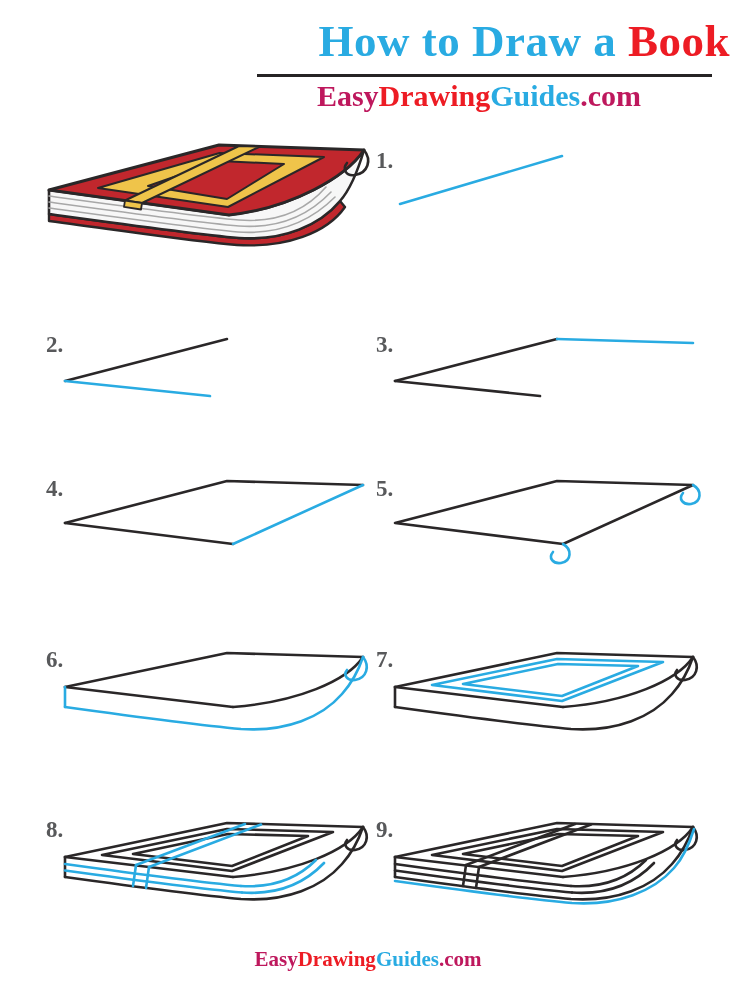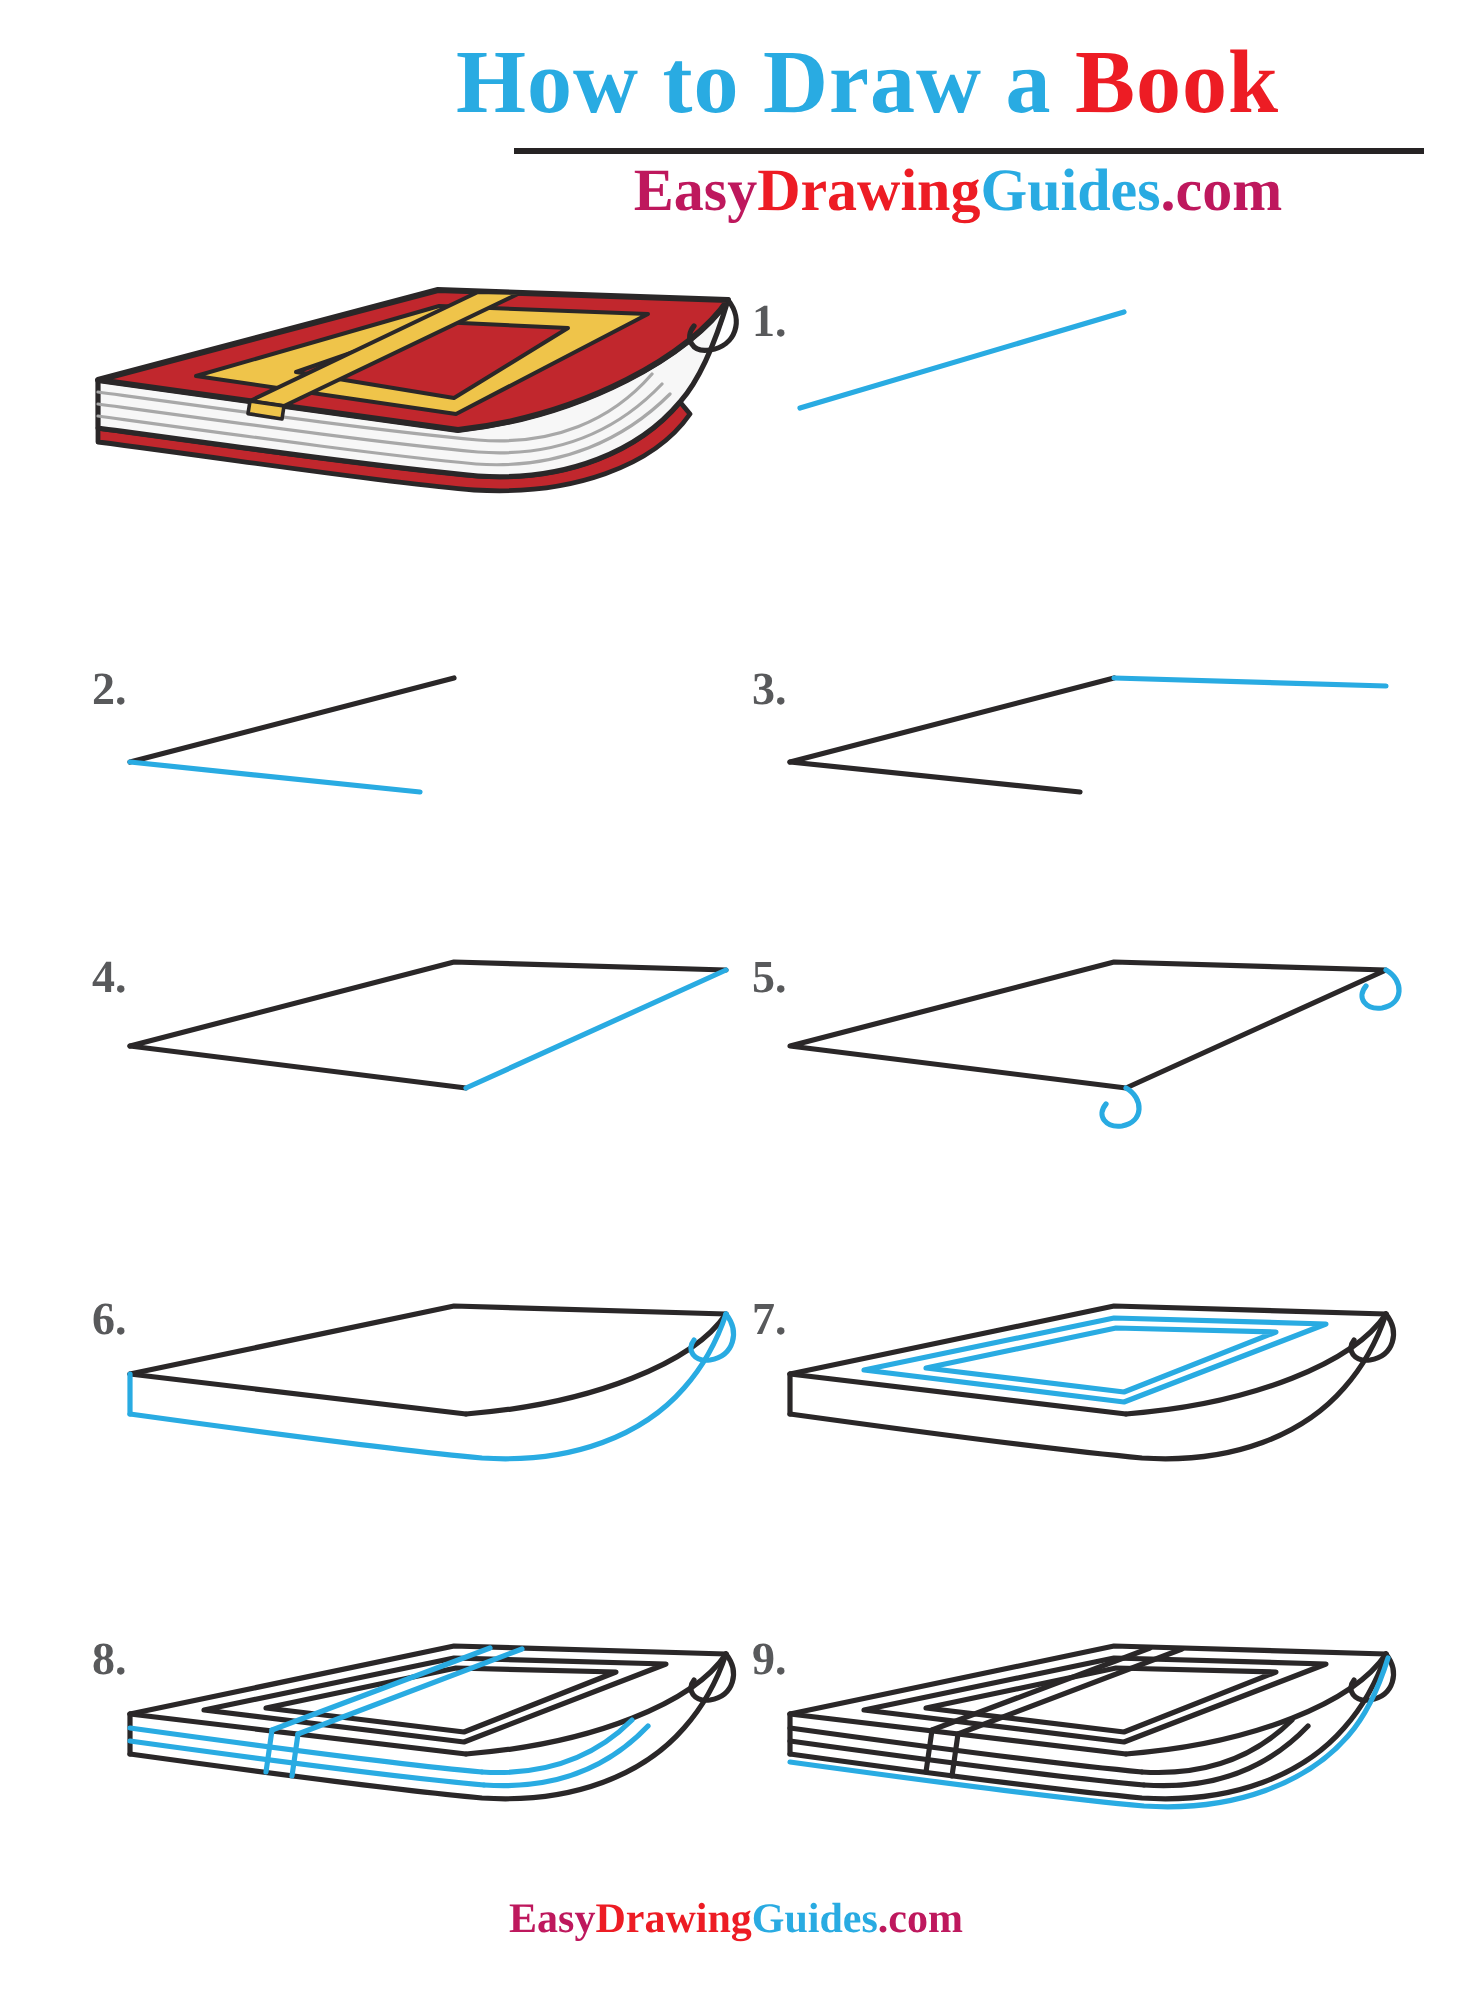--- a/index.html
+++ b/index.html
@@ -19,21 +19,21 @@
     position:relative;
     width:736px;height:1007px;
     margin:0 auto;
     background:var(--bg);
     overflow:hidden;
     font-family:"Liberation Serif",serif;
   }
   .abs{position:absolute;}
   .title{
     top:16px;left:228px;width:502px;
-    text-align:left;
+    text-align:right;
     font-size:45px;font-weight:700;line-height:1.15;
     letter-spacing:.5px;
     white-space:nowrap;
   }
   .title-blue{color:var(--accent-blue);}
   .title-red{color:var(--accent-red);}
   .title-underline{
     top:74px;left:257px;width:455px;height:3px;
     background:var(--underline);
   }

